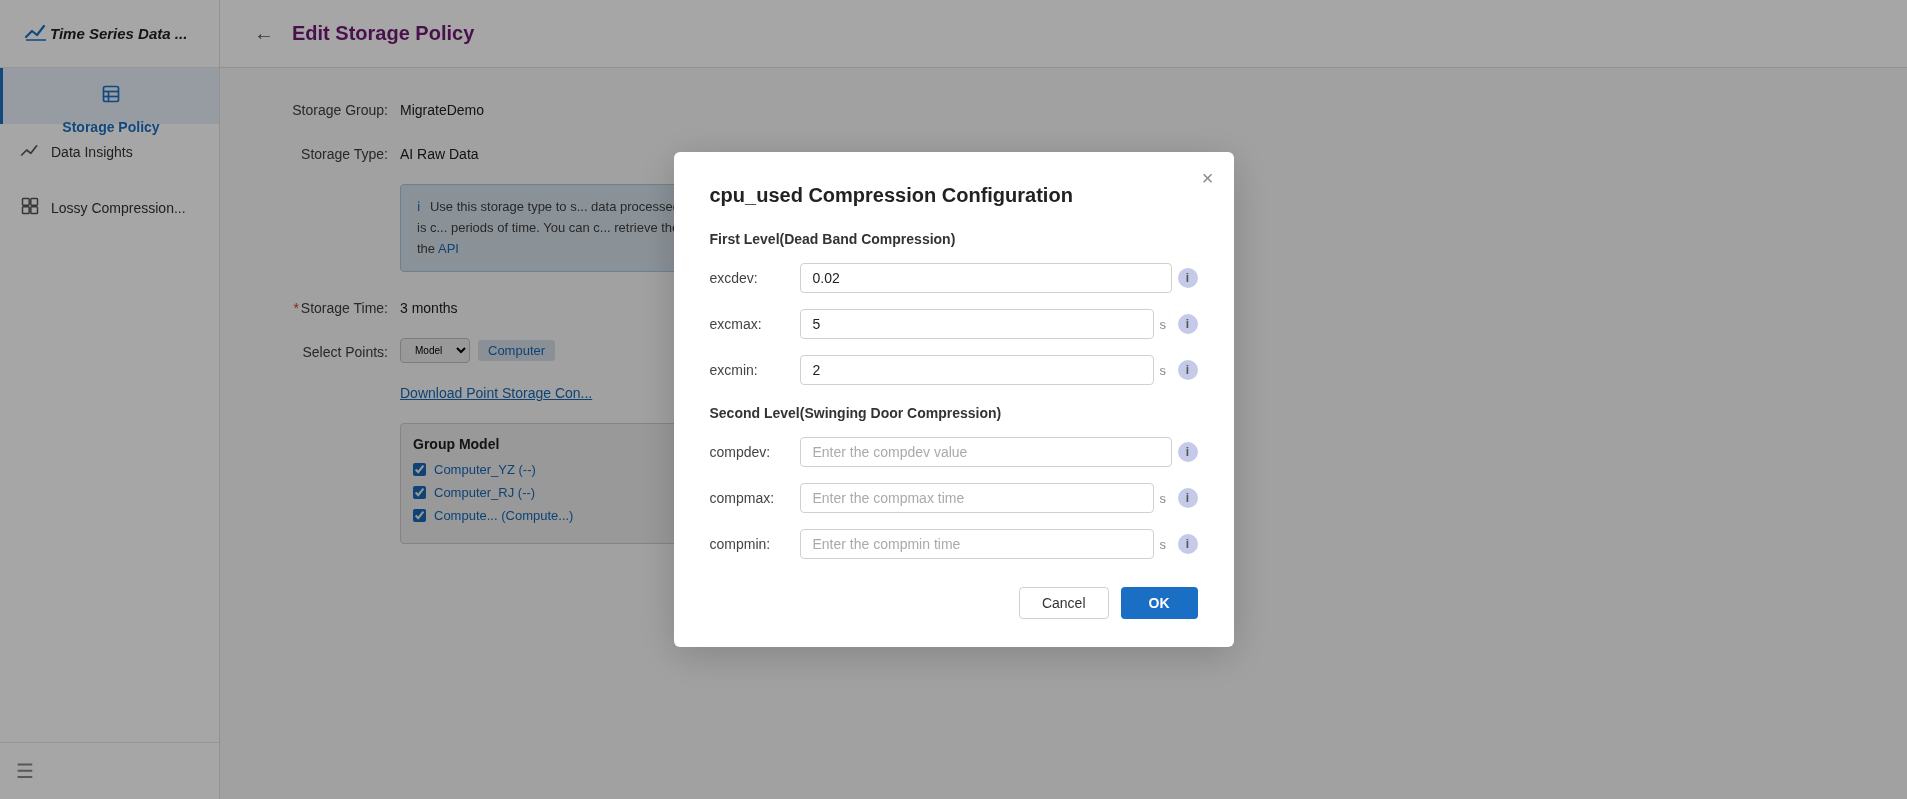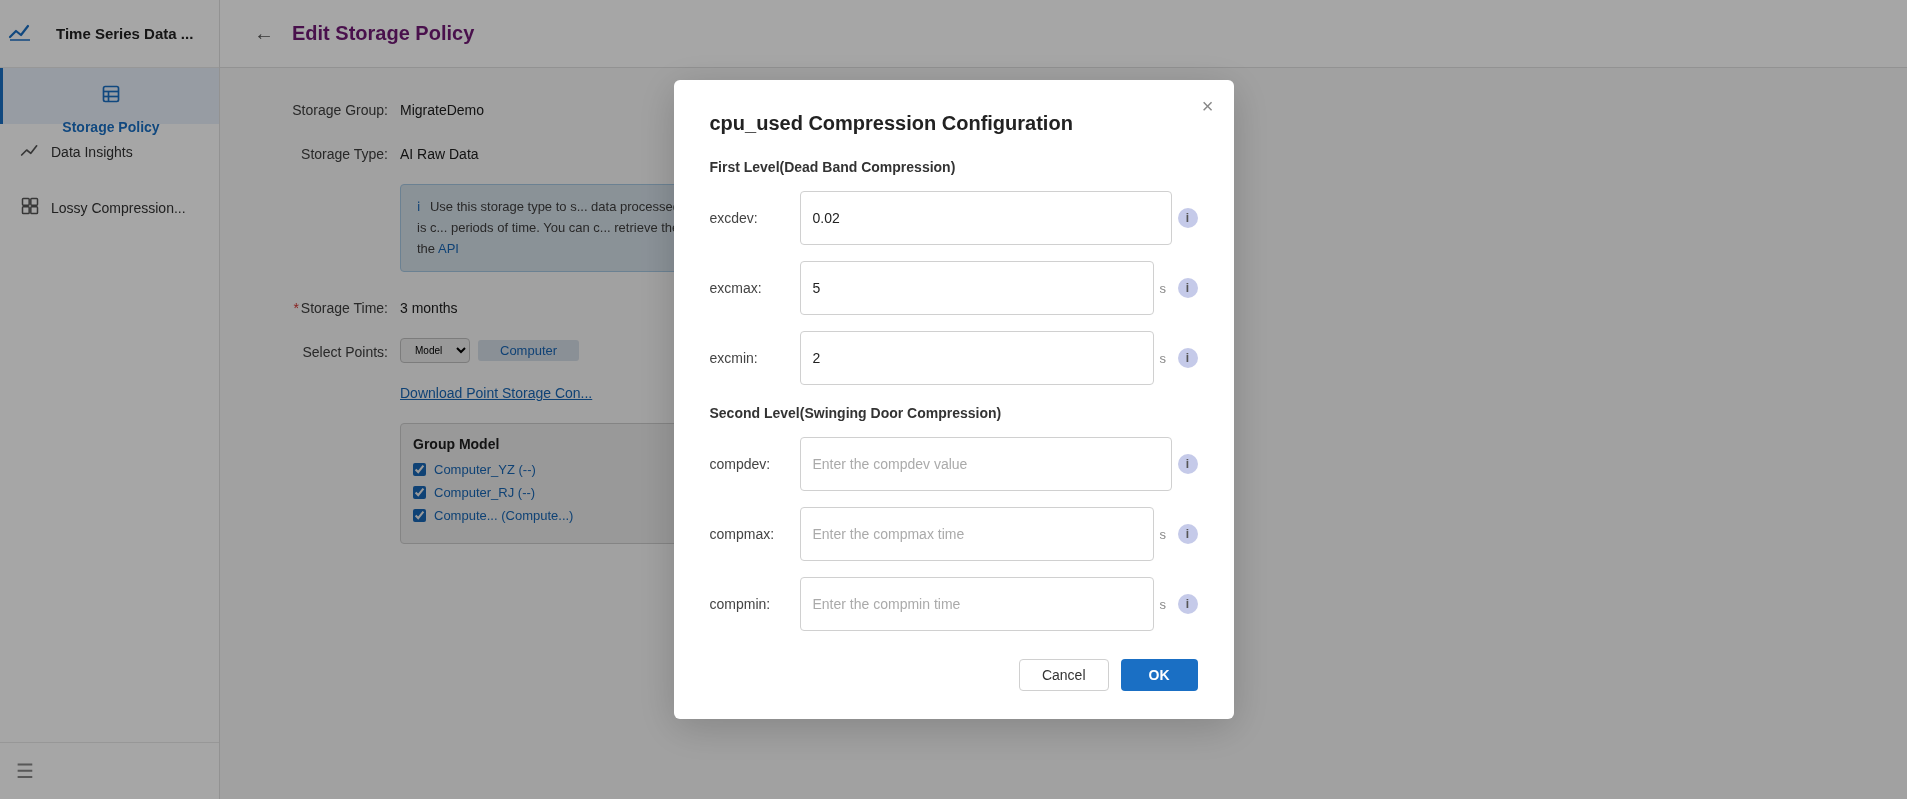--- a/index.html
+++ b/index.html
@@ -9,26 +9,27 @@
     .sidebar {
       width: 220px;
       min-width: 220px;
       background: #fff;
       border-right: 1px solid #e0e0e0;
       display: flex;
       flex-direction: column;
       height: 100%;
     }
     .sidebar-header {
-      padding: 18px 8px;
-      display: flex;
-      align-items: center;
-      gap: 24px;
+      padding: 18px 24px;
+      display: flex;
+      align-items: center;
+      gap: 2px;
       border-bottom: 1px solid #e8e8e8;
       height: 68px;
+      font-style: italic;
     }
     .sidebar-logo-icon {
       color: #1a6fc4;
       font-size: 22px;
     }
     .sidebar-title {
       font-size: 15px;
       font-weight: 600;
       color: #222;
     }
@@ -227,21 +228,21 @@
     .dialog-input-wrap {
       display: flex;
       align-items: center;
       flex: 1;
       gap: 6px;
     }
     .dialog-input {
       flex: 1;
       border: 1px solid #d0d0d0;
       border-radius: 4px;
-      padding: 18px 12px;
+      padding: 6px 12px;
       font-size: 14px;
       color: #222;
       background: #fff;
       outline: none;
     }
     .dialog-input::placeholder {
       color: #aaa;
     }
     .unit-label {
       font-size: 13px;
@@ -368,21 +369,21 @@
         <span class="required-star">*</span>Storage Time:
       </span>
       <span class="form-value">3 months</span>
     </div>
     <div class="form-row">
       <span class="form-label">Select Points:</span>
       <div class="select-row">
         <select class="model-select">
           <option>Model</option>
         </select>
-        <span style="background:#e8f0fb;color:#1a6fc4;padding:3px 22px;border-radius:3px;font-size:13px;">Computer</span>
+        <span style="background:#e8f0fb;color:#1a6fc4;padding:3px 10px;border-radius:3px;font-size:13px;">Computer</span>
       </div>
     </div>
     <div class="form-row">
       <span class="form-label"></span>
       <a class="download-link" href="#">Download Point Storage Con...</a>
     </div>
     <div class="form-row">
       <span class="form-label"></span>
       <div class="group-model-box">
         <div class="group-model-title">Group Model</div>

